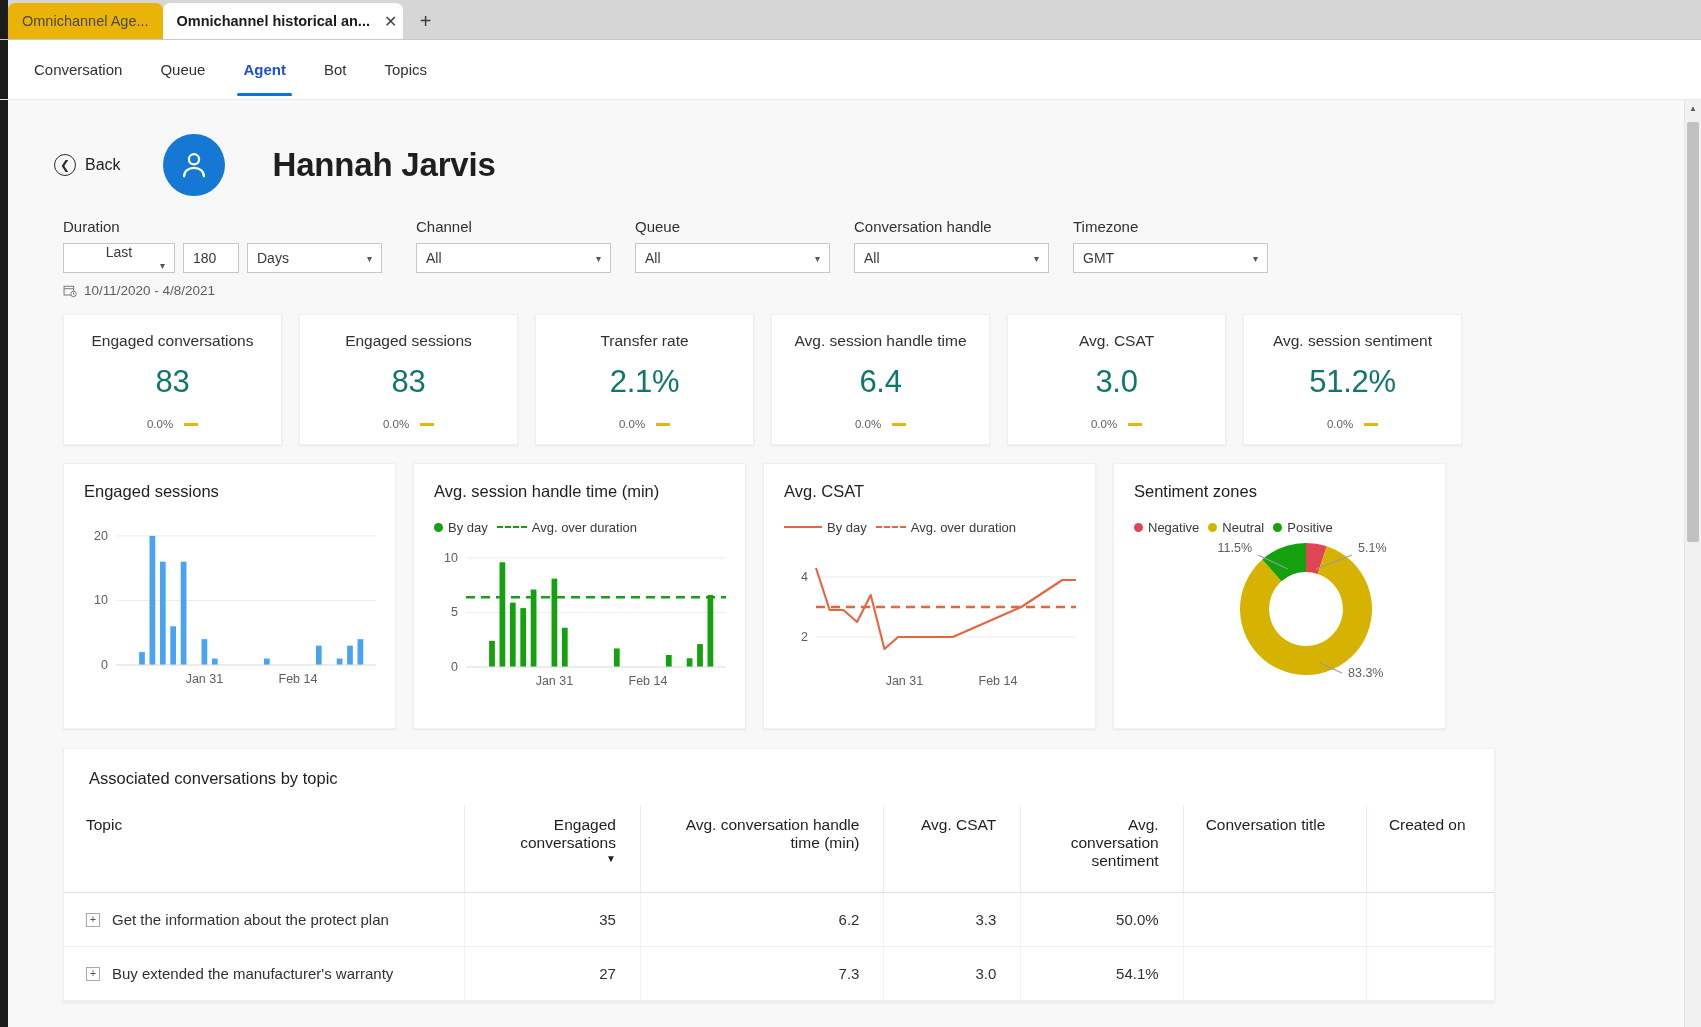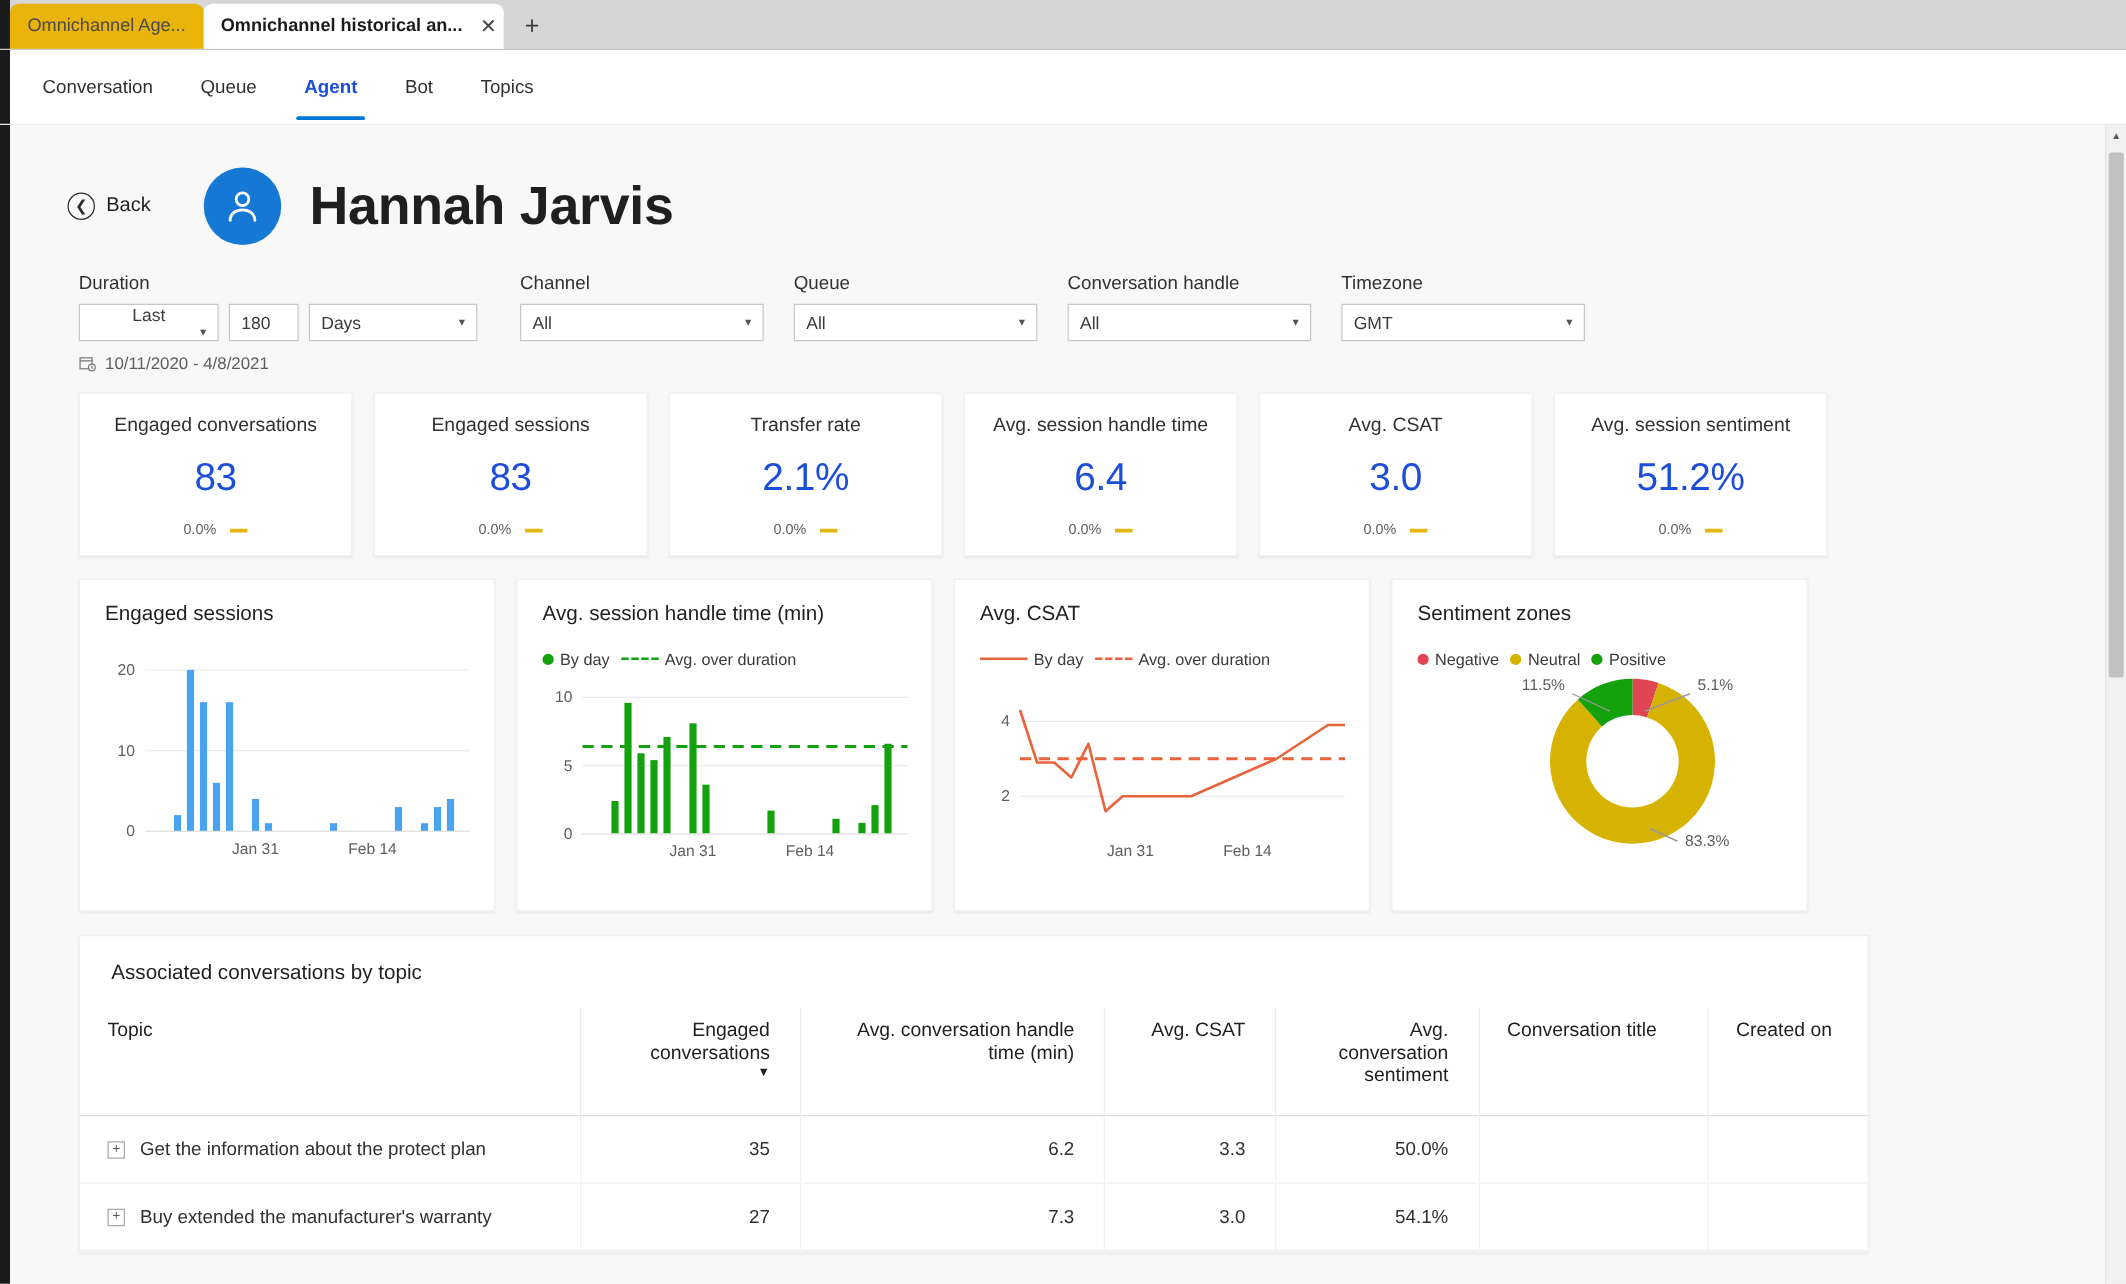--- a/index.html
+++ b/index.html
@@ -121,22 +121,22 @@
     font-size: 12px; line-height: 1; color: #2b2b2b;
   }
   .avatar {
     width: 62px; height: 62px; border-radius: 50%;
     background: #1478d4;
     margin-left: 42px;
     display: flex; align-items: center; justify-content: center;
   }
   .avatar svg { width: 34px; height: 34px; }
   .agent-name {
-    margin-left: 23px;
-    font-size: 43px; font-weight: 700; color: #201f1e;
+    margin-left: 48px;
+    font-size: 33px; font-weight: 700; color: #201f1e;
     letter-spacing: -0.2px;
   }
 
   
   .filters {
     display: flex; align-items: flex-end;
     padding: 22px 0 0 55px;
     gap: 0;
   }
   .filter-group { margin-right: 18px; }
@@ -175,21 +175,21 @@
   .kpi-card {
     background: #ffffff;
     border: 1px solid #f0f0f0;
     box-shadow: 0 1px 2px rgba(0,0,0,0.07);
     width: 219px; height: 131px;
     display: flex; flex-direction: column; align-items: center;
     padding-top: 17px;
   }
   .kpi-title { font-size: 15.5px; color: #323130; text-align: center; }
   .kpi-value {
-    font-size: 31px; font-weight: 400; color: #1d4ed8;
+    font-size: 31px; font-weight: 400; color: #0f766e;
     margin-top: 14px; letter-spacing: -0.3px;
   }
   .kpi-delta {
     margin-top: auto; margin-bottom: 14px;
     display: flex; align-items: center; gap: 11px;
     font-size: 11.5px; color: #605e5c;
   }
   .kpi-flat { width: 14px; height: 3px; background: #e5b611; display:block; }
 
   

